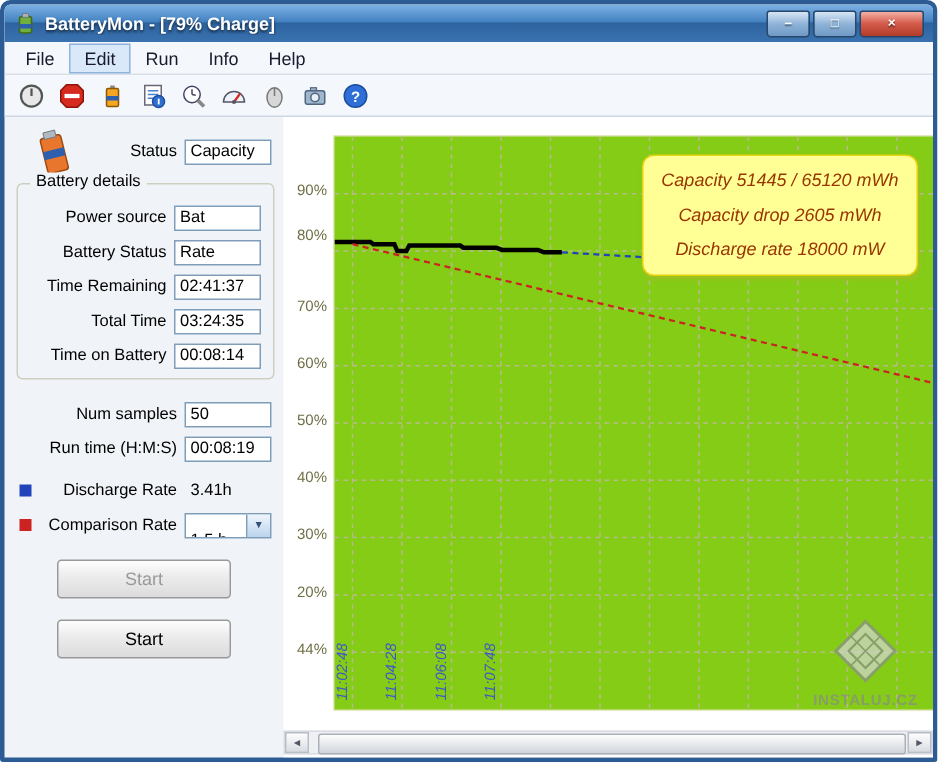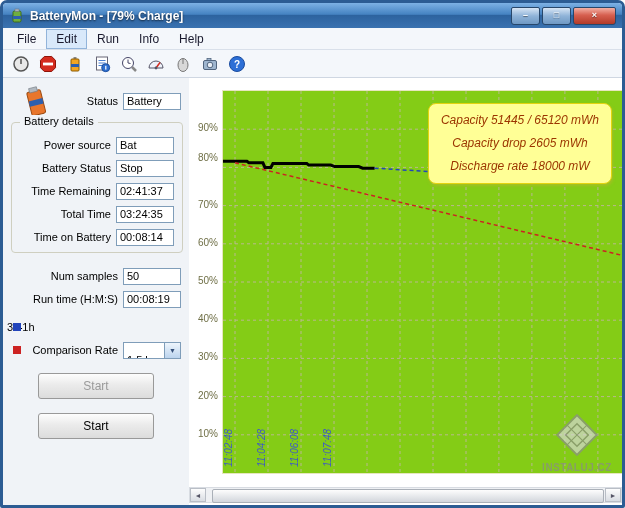--- a/index.html
+++ b/index.html
@@ -151,32 +151,32 @@
       <svg class="batticon" width="38" height="36" viewBox="0 0 38 36">
         <g transform="rotate(-14 19 18)">
           <rect x="13" y="7" width="14" height="24" rx="2" fill="#e8762c" stroke="#9c4a10"></rect>
           <rect x="16" y="3.5" width="8" height="4.5" fill="#b0b8c0" stroke="#70787f" stroke-width="0.6"></rect>
           <rect x="13" y="16" width="14" height="5.5" fill="#2d5fae"></rect>
         </g>
       </svg>
 
       <div class="prow" style="margin-top:8px;">
         <span class="lbl">Status</span>
-        <span class="field">Battery</span>
+        <span class="field">Capacity</span>
       </div>
 
       <div class="groupbox">
         <span class="legend">Battery details</span>
         <div class="prow">
           <span class="lbl">Power source</span>
           <span class="field">Bat</span>
         </div>
         <div class="prow">
           <span class="lbl">Battery Status</span>
-          <span class="field">Stop</span>
+          <span class="field">Rate</span>
         </div>
         <div class="prow">
           <span class="lbl">Time Remaining</span>
           <span class="field">02:41:37</span>
         </div>
         <div class="prow">
           <span class="lbl">Total Time</span>
           <span class="field">03:24:35</span>
         </div>
         <div class="prow">
@@ -189,20 +189,21 @@
         <span class="lbl">Num samples</span>
         <span class="field">50</span>
       </div>
       <div class="prow">
         <span class="lbl">Run time (H:M:S)</span>
         <span class="field">00:08:19</span>
       </div>
 
       <div class="prow" style="margin-top:10px;">
         <span class="marker blue"></span>
+        <span class="lbl">Discharge Rate</span>
         <span class="field noborder">3.41h</span>
       </div>
       <div class="prow">
         <span class="marker red"></span>
         <span class="lbl">Comparison Rate</span>
         <span class="field dropdown">
           <span class="ddval">1.5 h</span>
           <span class="ddbtn">▼</span>
         </span>
       </div>
@@ -214,21 +215,21 @@
     <div class="chartwrap">
       <div id="ylabels">
           <div class="ylabel" style="top: 44.2px;">90%</div>
           <div class="ylabel" style="top: 74px; padding-left: 20px;">80%</div>
           <div class="ylabel" style="top: 120.6px;">70%</div>
           <div class="ylabel" style="top: 158.8px;">60%</div>
           <div class="ylabel" style="top: 197px;">50%</div>
           <div class="ylabel" style="top: 235.2px;">40%</div>
           <div class="ylabel" style="top: 273.4px;">30%</div>
           <div class="ylabel" style="top: 311.6px;">20%</div>
-          <div class="ylabel" style="top: 349.8px;">10%</div>
+          <div class="ylabel" style="top: 349.8px;">44%</div>
         </div>
       <div id="plot">
         <svg id="chart-svg" viewBox="0 0 399 382">
             <line x1="0" x2="399" y1="38.2" y2="38.2" stroke="#b9b98e" stroke-dasharray="3,3"></line>
             <line x1="0" x2="399" y1="76.4" y2="76.4" stroke="#b9b98e" stroke-dasharray="3,3"></line>
             <line x1="0" x2="399" y1="114.6" y2="114.6" stroke="#b9b98e" stroke-dasharray="3,3"></line>
             <line x1="0" x2="399" y1="152.8" y2="152.8" stroke="#b9b98e" stroke-dasharray="3,3"></line>
             <line x1="0" x2="399" y1="191.0" y2="191.0" stroke="#b9b98e" stroke-dasharray="3,3"></line>
             <line x1="0" x2="399" y1="229.2" y2="229.2" stroke="#b9b98e" stroke-dasharray="3,3"></line>
             <line x1="0" x2="399" y1="267.4" y2="267.4" stroke="#b9b98e" stroke-dasharray="3,3"></line>

